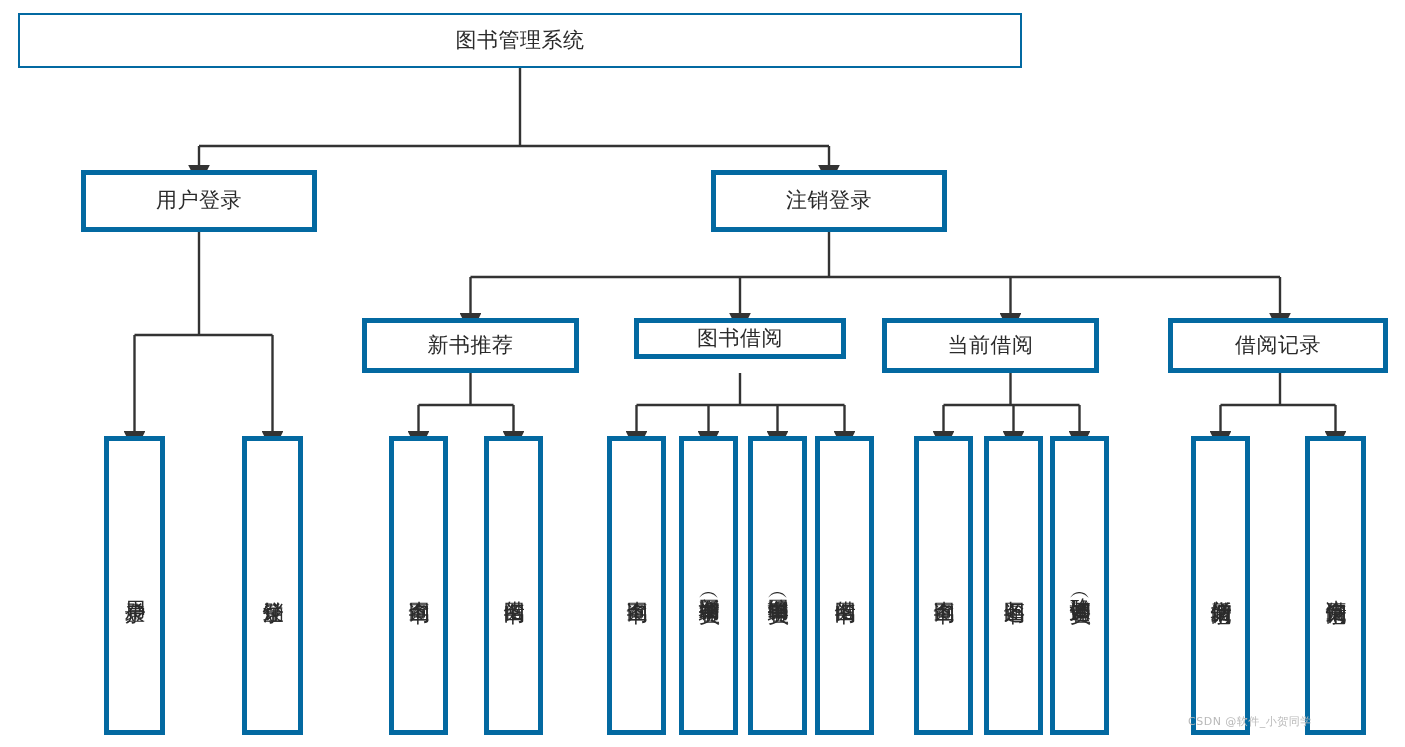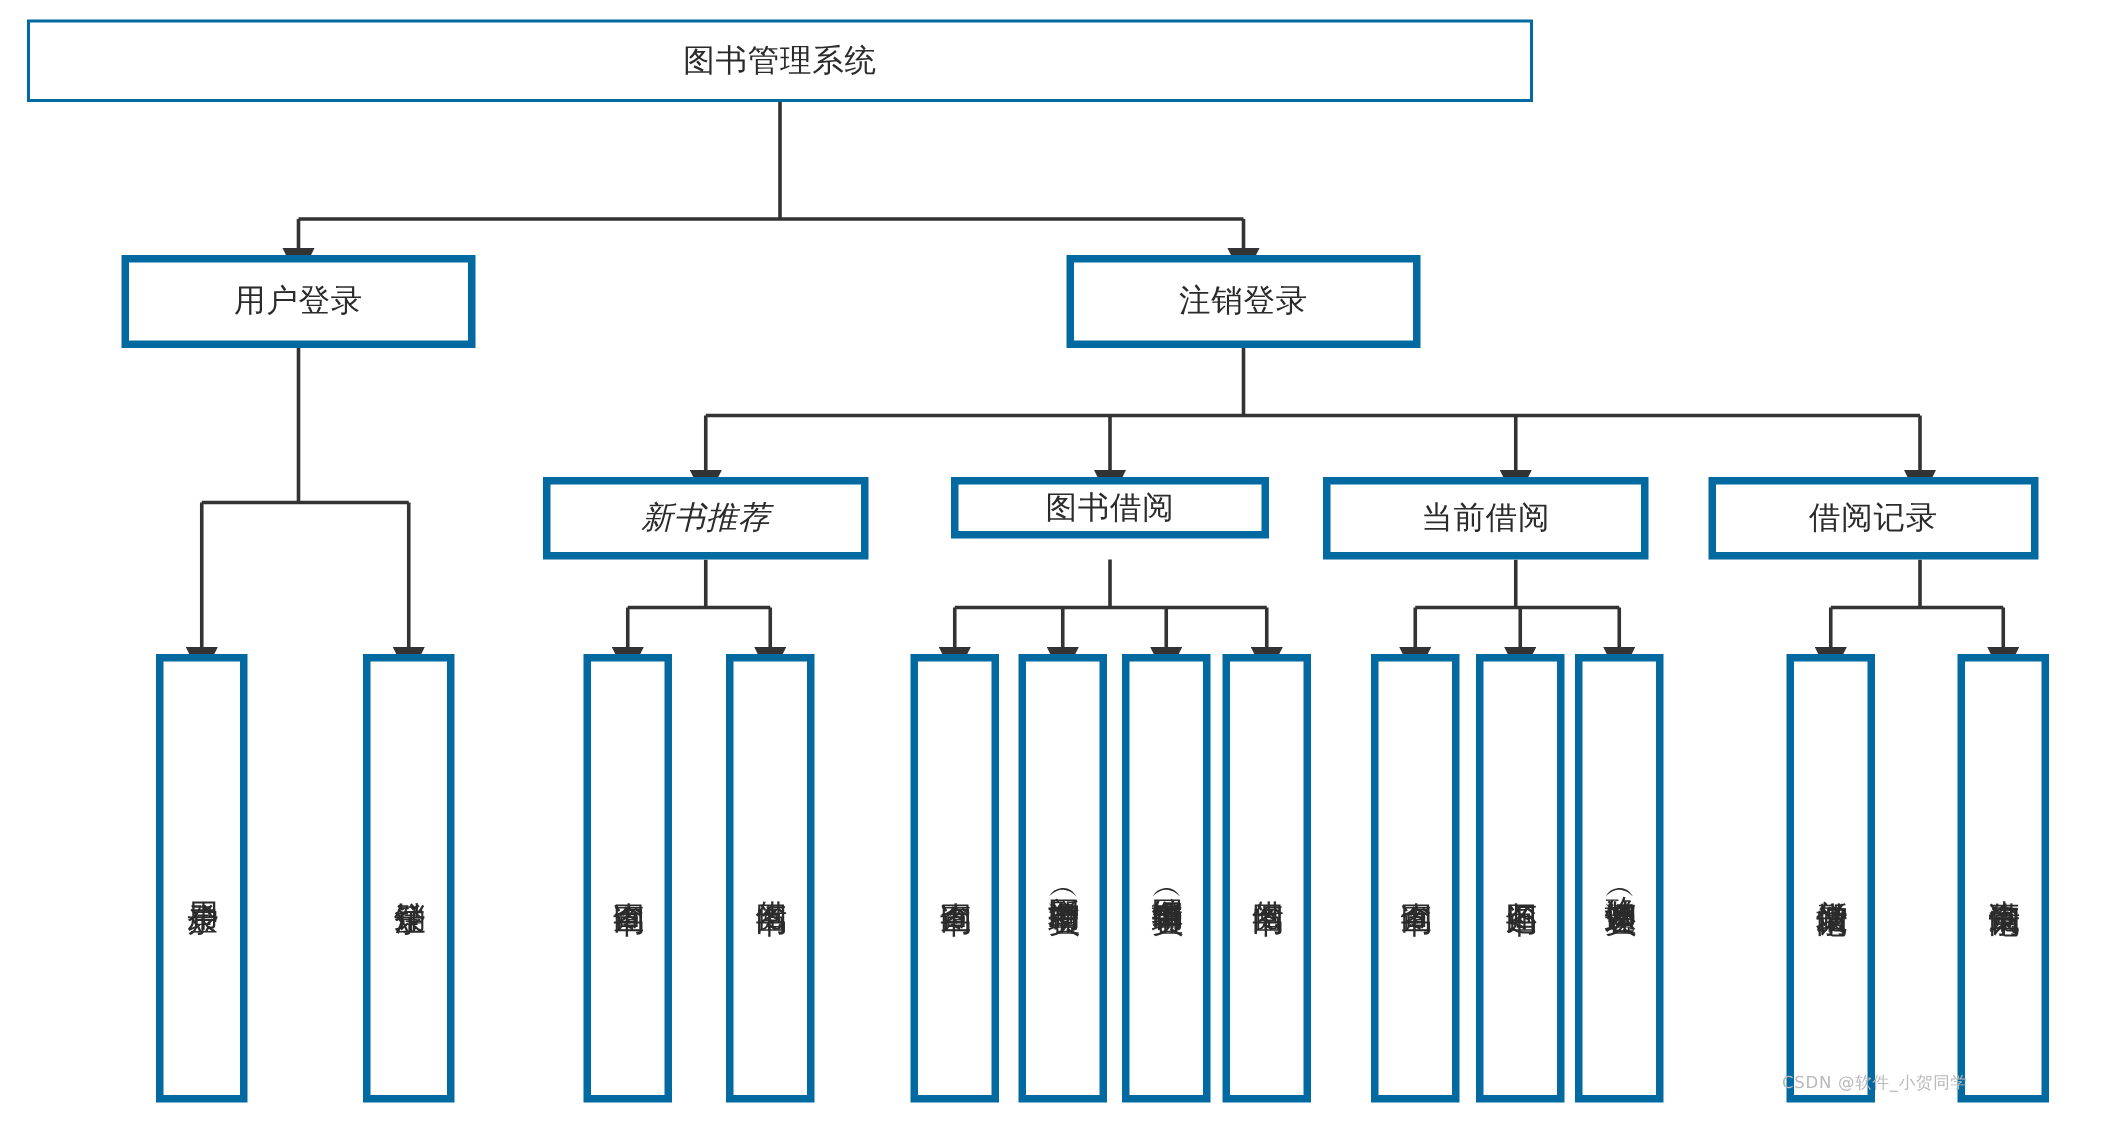--- a/index.html
+++ b/index.html
@@ -119,30 +119,30 @@
     <span class="node-label">图书管理系统</span>
   </div>
 
   <div class="node level2" id="node-l2-0" style="left: 81px; top: 170px; width: 236px; height: 62px;">
     <span class="node-label">用户登录</span>
   </div>
   <div class="node level2" id="node-l2-1" style="left: 711px; top: 170px; width: 236px; height: 62px;">
     <span class="node-label">注销登录</span>
   </div>
 
-  <div class="node level3" id="node-l3-0" style="left: 362px; top: 318px; width: 217px; height: 55px; font-style: italic;">
+  <div class="node level3" id="node-l3-0" style="left: 362px; top: 318px; width: 217px; height: 55px;">
     <span class="node-label">新书推荐</span>
   </div>
   <div class="node level3" id="node-l3-1" style="left: 634px; top: 318px; width: 212px; height: 41px;">
     <span class="node-label">图书借阅</span>
   </div>
   <div class="node level3" id="node-l3-2" style="left: 882px; top: 318px; width: 217px; height: 55px;">
     <span class="node-label">当前借阅</span>
   </div>
-  <div class="node level3" id="node-l3-3" style="left: 1139px; top: 318px; width: 220px; height: 55px;">
+  <div class="node level3" id="node-l3-3" style="left: 1168px; top: 318px; width: 220px; height: 55px;">
     <span class="node-label">借阅记录</span>
   </div>
 
   <div class="node leaf" id="node-leaf-0" style="left: 104px; top: 436px; width: 61px; height: 299px;">
     <span class="node-label">用户登录</span>
   </div>
   <div class="node leaf" id="node-leaf-1" style="left: 242px; top: 436px; width: 61px; height: 299px;">
     <span class="node-label">注销登录</span>
   </div>
   <div class="node leaf" id="node-leaf-2" style="left: 389px; top: 436px; width: 59px; height: 299px;">

